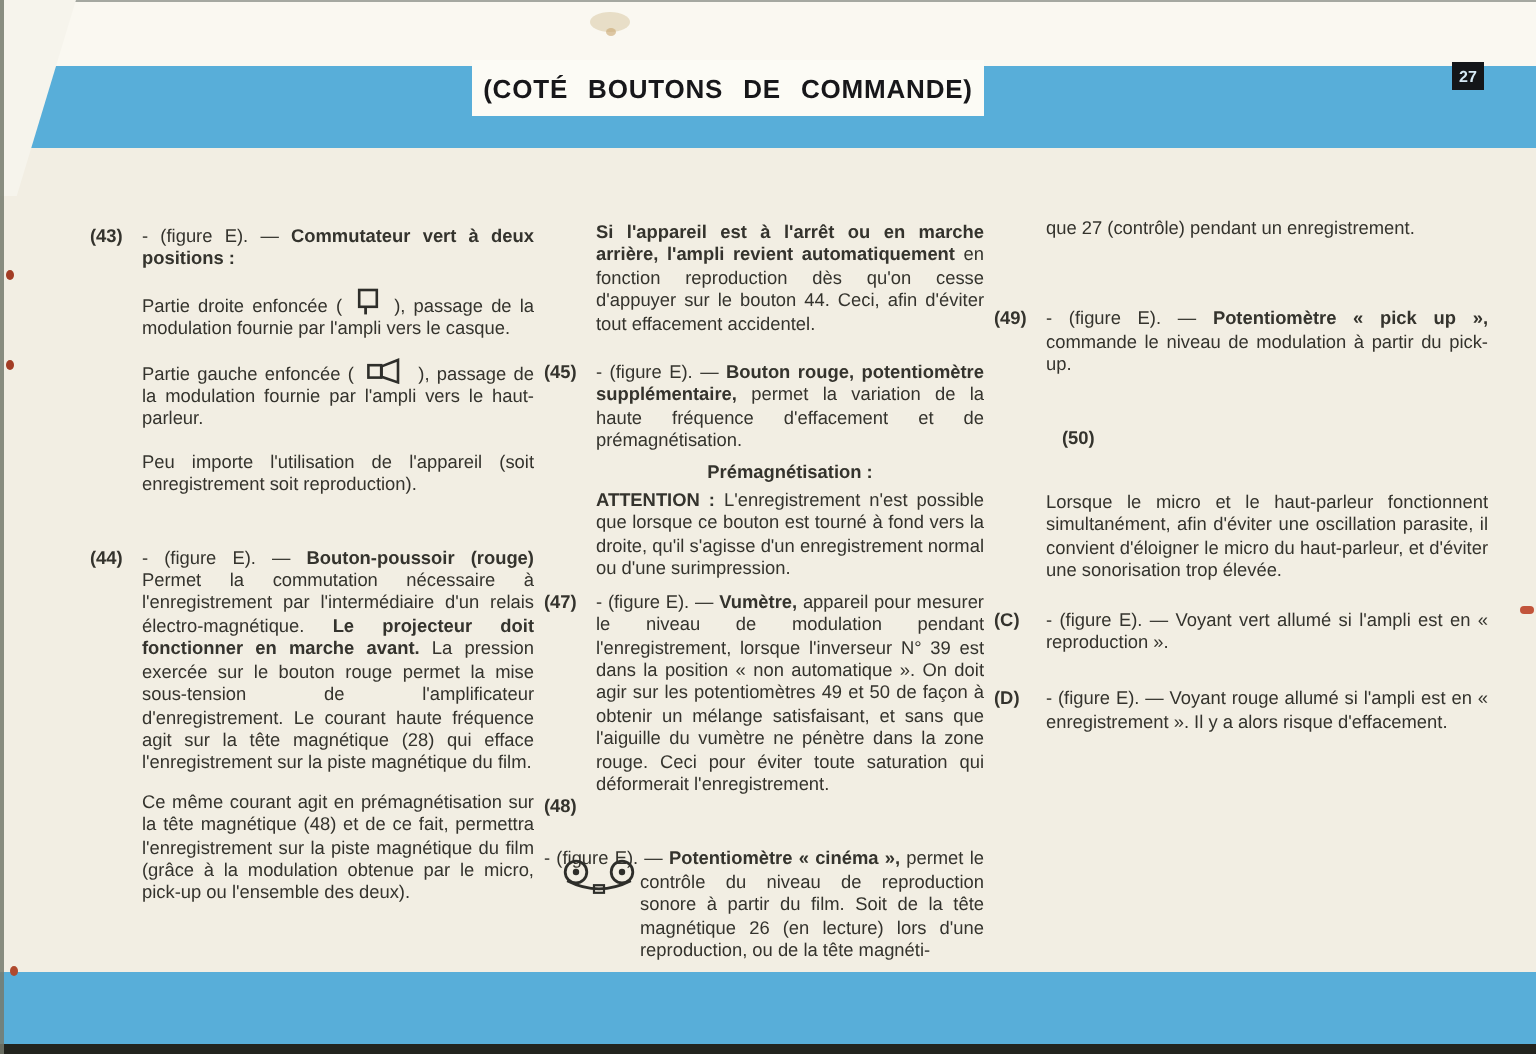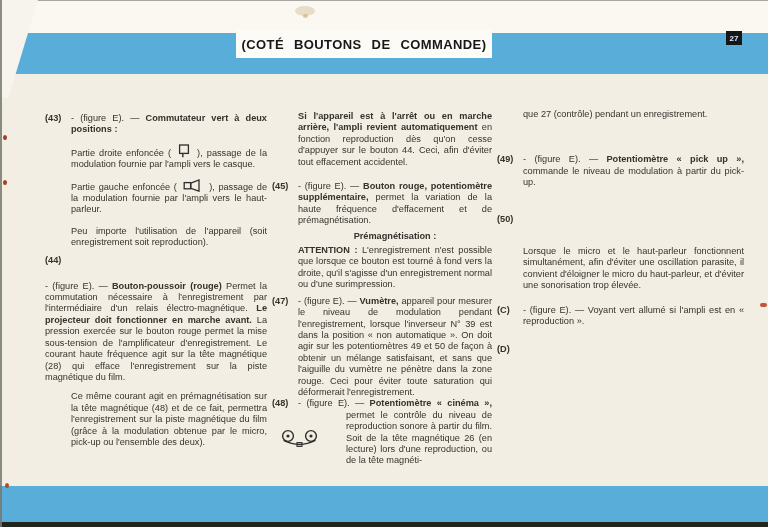--- a/index.html
+++ b/index.html
@@ -39,29 +39,29 @@
   .body.hang{padding-left:48px;text-indent:-48px;}
   .para{padding-left:26px;}
   .heading{font-weight:bold;text-align:center;padding-left:26px;}
   .b{font-weight:bold;}
   .inline-icon{display:inline-block;vertical-align:-2px;line-height:0;padding:0 2px;}
   .side-icon{position:absolute;left:8px;top:30px;line-height:0;}
   
   .c0 > :nth-child(2){margin-top:8px;}
   .c0 > :nth-child(3){margin-top:8px;}
   .c0 > :nth-child(4){margin-top:10px;}
-  .c0 > :nth-child(5){margin-top:6px;flex-direction:column;}
+  .c0 > :nth-child(5){margin-top:25px;}
   .c0 > :nth-child(6){margin-top:8px;}
   .c1 > :nth-child(2){margin-top:13px;}
   .c1 > :nth-child(3){margin-top:4px;}
   .c1 > :nth-child(4){margin-top:3px;}
   .c1 > :nth-child(5){margin-top:5px;}
-  .c1 > :nth-child(6){margin-top:0px;}
+  .c1 > :nth-child(6){margin-top:0px;flex-direction:column;}
   .c2 > :nth-child(2){margin-top:34px;}
-  .c2 > :nth-child(3){margin-top:25px;}
+  .c2 > :nth-child(3){margin-top:25px;margin-left:34px;}
   .c2 > :nth-child(4){margin-top:21px;}
   .c2 > :nth-child(5){margin-top:13px;}
   .c2 > :nth-child(6){margin-top:17px;}
   
   .stain{position:absolute;left:295px;top:6px;width:20px;height:10px;background:#d9c9a4;border-radius:50%;opacity:.55;}
   .stain2{position:absolute;left:303px;top:14px;width:5px;height:4px;background:#c9a66f;border-radius:50%;opacity:.6;}
   .speck{position:absolute;border-radius:50%;}
   .sp1{left:3px;top:135px;width:4px;height:5px;background:#a33d25;}
   .sp2{left:3px;top:180px;width:4px;height:5px;background:#a33d25;}
   .sp3{left:5px;top:483px;width:4px;height:5px;background:#b04a2e;}
@@ -136,20 +136,21 @@
         <div class="entry">
           <span class="num">(50)</span>
         </div>
         <div class="para"><span>Lorsque le micro et le haut-parleur fonctionnent simultanément, afin d'éviter une oscillation parasite, il convient d'éloigner le micro du haut-parleur, et d'éviter une sonorisation trop élevée.</span></div>
         <div class="entry">
           <span class="num">(C)</span>
           <div class="body"><span>- (figure E). — Voyant vert allumé si l'ampli est en « reproduction ».</span></div>
         </div>
         <div class="entry">
           <span class="num">(D)</span>
+          <div class="body"><span>- (figure E). — Voyant rouge allumé si l'ampli est en « enregistrement ». Il y a alors risque d'effacement.</span></div>
         </div>
       </div>
   </div>
 
   <div class="band-bottom"></div>
   <div class="bottom-dark"></div>
   <div class="edge-left"></div>
 
   <div class="stain"></div>
   <div class="stain2"></div>

